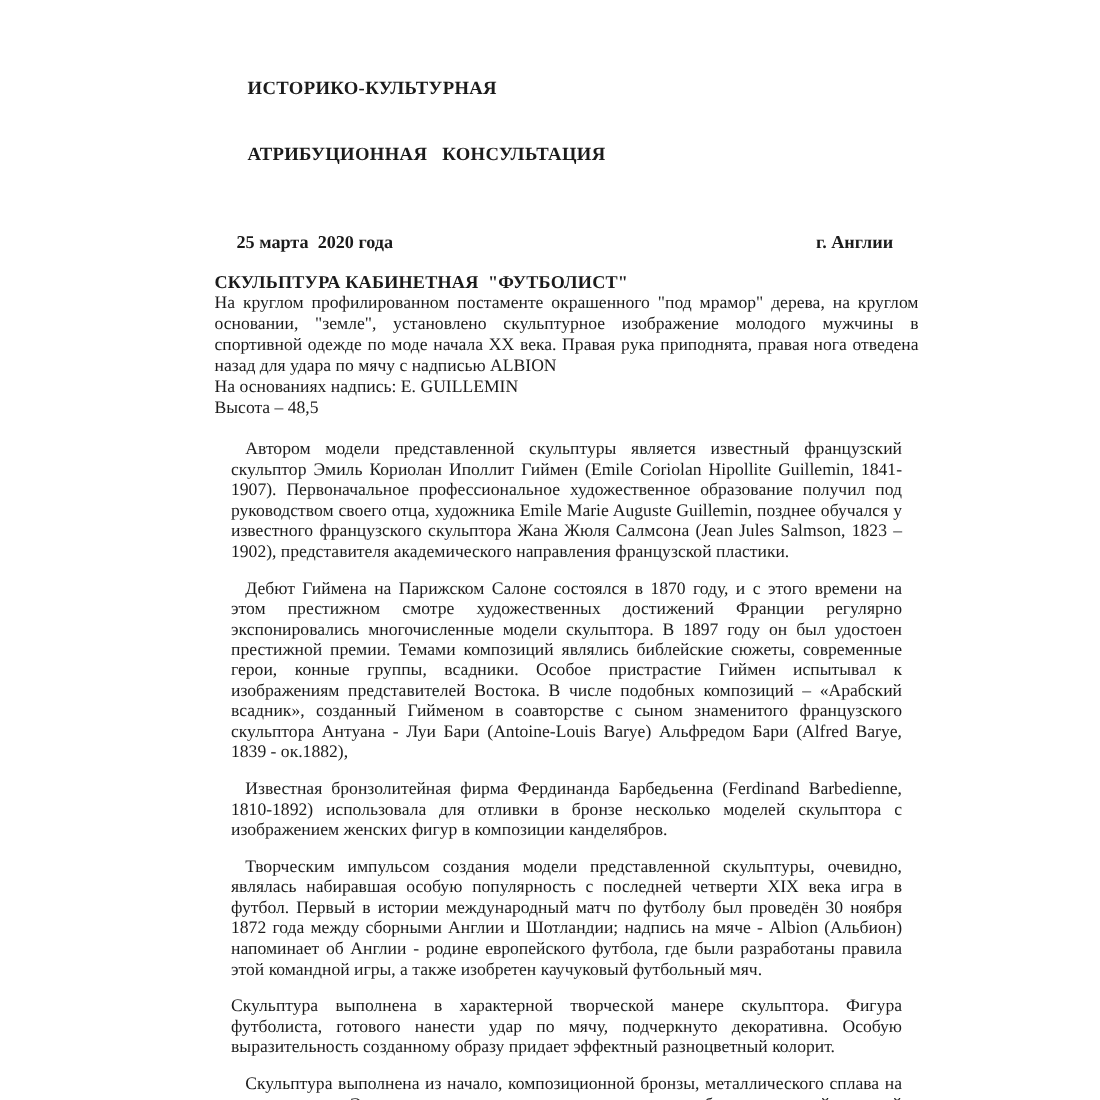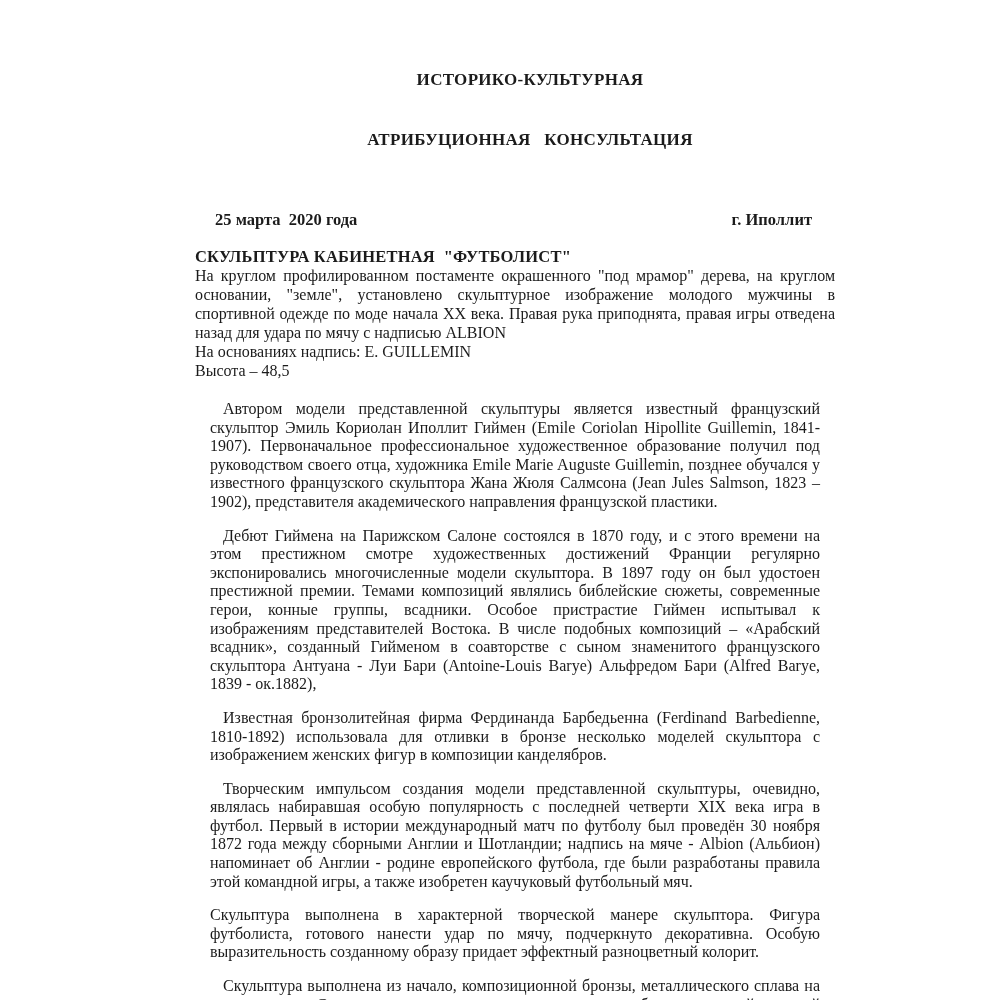--- a/index.html
+++ b/index.html
@@ -13,21 +13,21 @@
     color: #1b1b1b;
     -webkit-font-smoothing: antialiased;
   }
   .content {
     position: absolute;
     left: 195px;
     top: 30px;
     width: 640px;
   }
   .doc-header {
-    text-align: center;
+    text-align: left;
     font-weight: bold;
     font-size: 17px;
     line-height: 20px;
     letter-spacing: 0.3px;
     padding-left: 30px;
     white-space: pre-wrap;
   }
   .date-row {
     display: flex;
     justify-content: space-between;
@@ -70,27 +70,27 @@
 <div class="page">
   <div class="content">
 
     <div class="doc-header">
       <div>ИСТОРИКО-КУЛЬТУРНАЯ</div>
       <div>АТРИБУЦИОННАЯ   КОНСУЛЬТАЦИЯ</div>
     </div>
 
     <div class="date-row">
       <span>25 марта  2020 года</span>
-      <span>г. Иполлит</span>
+      <span>г. Англии</span>
     </div>
 
     <div class="doc-title">СКУЛЬПТУРА КАБИНЕТНАЯ  "ФУТБОЛИСТ"</div>
 
     <div class="description">
-      <div class="desc-block">На круглом профилированном постаменте окрашенного "под мрамор" дерева, на круглом основании, "земле", установлено скульптурное изображение молодого мужчины в спортивной одежде по моде начала XX века. Правая рука приподнята, правая игры отведена назад для удара по мячу с надписью ALBION</div>
+      <div class="desc-block">На круглом профилированном постаменте окрашенного "под мрамор" дерева, на круглом основании, "земле", установлено скульптурное изображение молодого мужчины в спортивной одежде по моде начала XX века. Правая рука приподнята, правая нога отведена назад для удара по мячу с надписью ALBION</div>
       <div class="desc-line">На основаниях надпись: E. GUILLEMIN</div>
       <div class="desc-line">Высота – 48,5</div>
     </div>
 
     <div class="body-text">
       <p class="para indent">Автором модели представленной скульптуры является известный французский скульптор Эмиль Кориолан Иполлит Гиймен (Emile Coriolan Hipollite Guillemin, 1841-1907). Первоначальное профессиональное художественное образование получил под руководством своего отца, художника Emile Marie Auguste Guillemin, позднее обучался у известного французского скульптора Жана Жюля Салмсона (Jean Jules Salmson, 1823 – 1902), представителя академического направления французской пластики.</p>
       <p class="para indent">Дебют Гиймена на Парижском Салоне состоялся в 1870 году, и с этого времени на этом престижном смотре художественных достижений Франции регулярно экспонировались многочисленные модели скульптора. В 1897 году он был удостоен престижной премии. Темами композиций являлись библейские сюжеты, современные герои, конные группы, всадники. Особое пристрастие Гиймен испытывал к изображениям представителей Востока. В числе подобных композиций – «Арабский всадник», созданный Гийменом в соавторстве с сыном знаменитого французского скульптора Антуана - Луи Бари (Antoine-Louis Barye) Альфредом Бари (Alfred Barye, 1839 - ок.1882),</p>
       <p class="para indent">Известная бронзолитейная фирма Фердинанда Барбедьенна (Ferdinand Barbedienne, 1810-1892) использовала для отливки в бронзе несколько моделей скульптора с изображением женских фигур в композиции канделябров.</p>
       <p class="para indent">Творческим импульсом создания модели представленной скульптуры, очевидно, являлась набиравшая особую популярность с последней четверти XIX века игра в футбол. Первый в истории международный матч по футболу был проведён 30 ноября 1872 года между сборными Англии и Шотландии; надпись на мяче - Albion (Альбион) напоминает об Англии - родине европейского футбола, где были разработаны правила этой командной игры, а также изобретен каучуковый футбольный мяч.</p>
       <p class="para">Скульптура выполнена в характерной творческой манере скульптора. Фигура футболиста, готового нанести удар по мячу, подчеркнуто декоративна. Особую выразительность созданному образу придает эффектный разноцветный колорит.</p>

